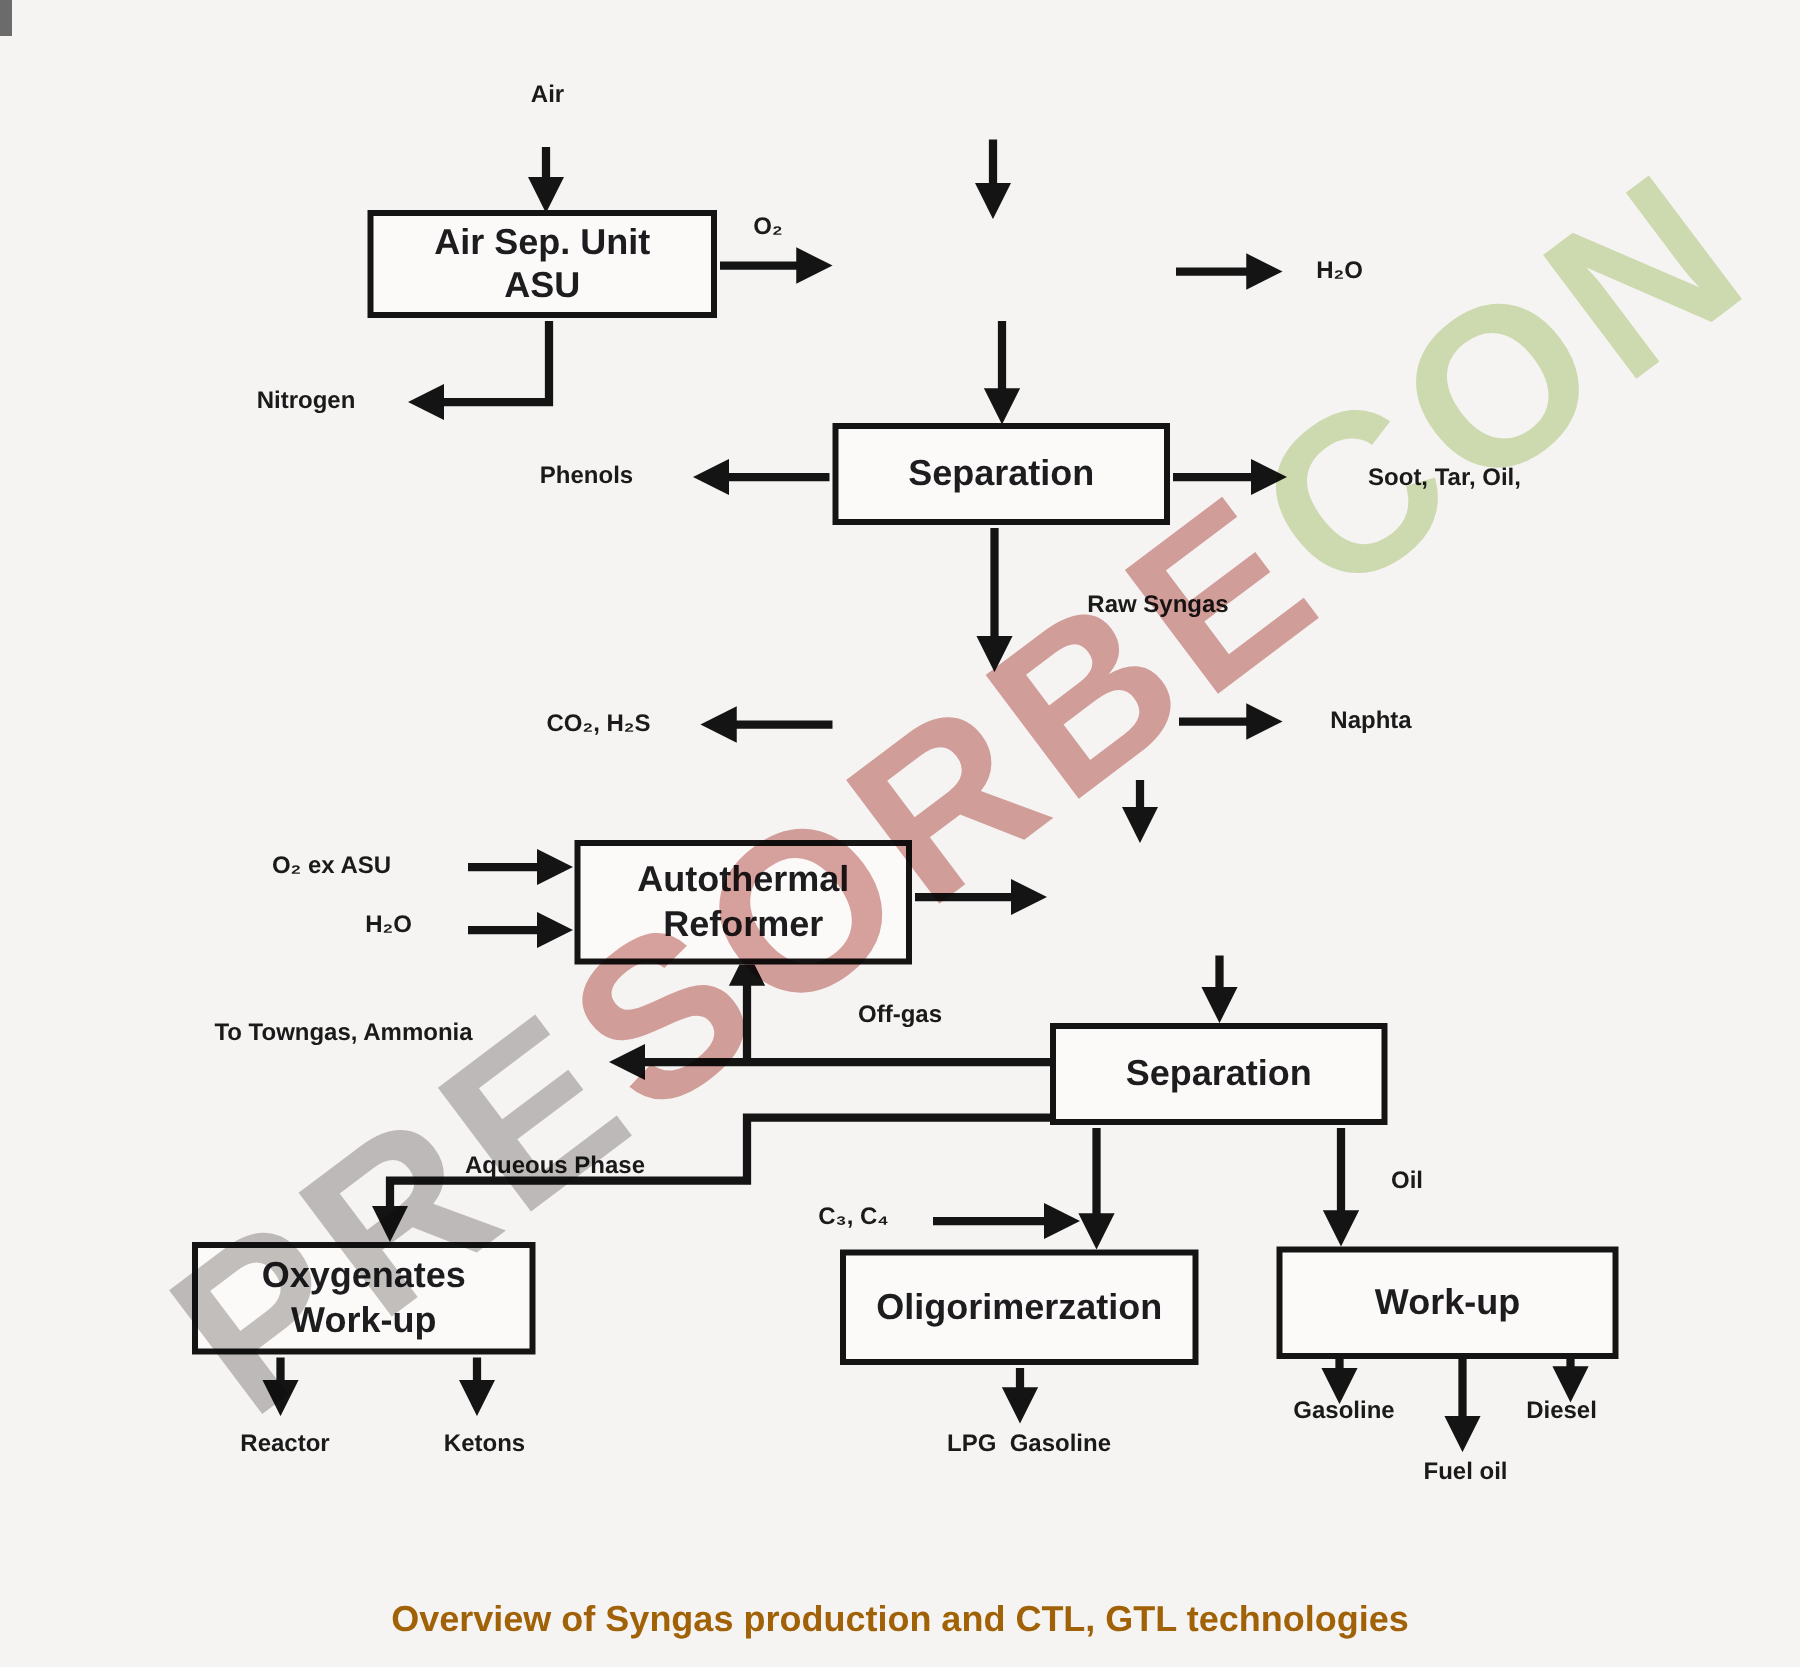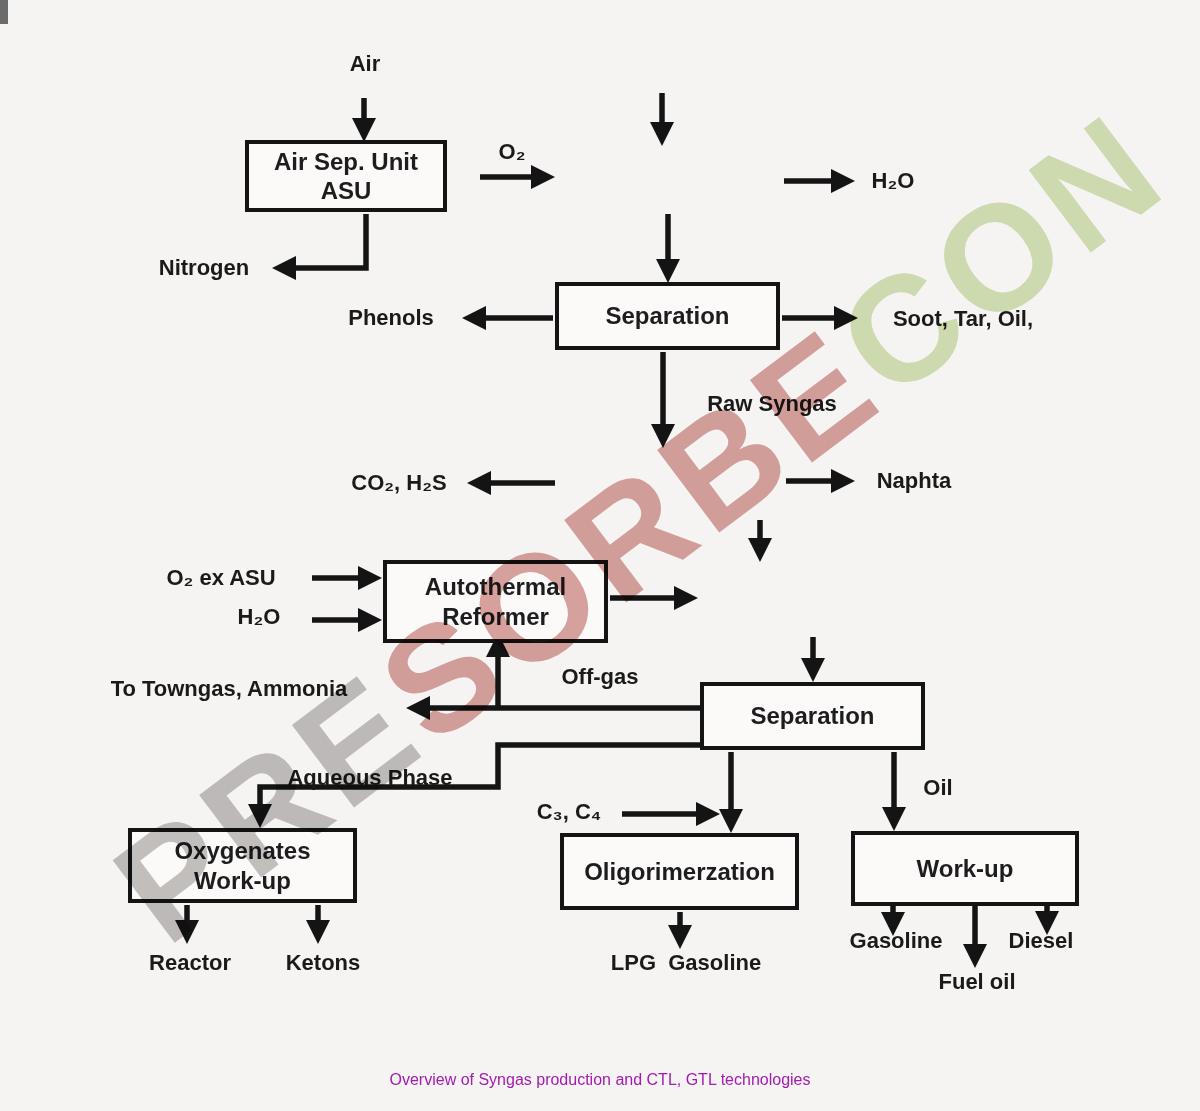--- a/index.html
+++ b/index.html
@@ -17,26 +17,26 @@
     border:4px solid #141414;
     box-sizing:border-box;
     display:flex;align-items:center;justify-content:center;
     text-align:center;white-space:pre-line;
     font-weight:700;font-size:24px;line-height:1.22;
     color:#1d1d1f;
   }
   .lbl{
     position:absolute;z-index:3;
     transform:translate(-50%,-50%);
-    white-space:pre;font-weight:700;font-size:22px;color:#1a1a1a;
+    white-space:pre;font-weight:700;font-size:16px;color:#1a1a1a;
   }
   .caption{
     position:absolute;z-index:3;
     transform:translate(-50%,-50%);
-    white-space:pre;font-weight:400;font-size:16px;color:#a21caf;
+    white-space:pre;font-weight:700;font-size:24px;color:#a16207;
   }
   .watermark{
     position:absolute;z-index:4;left:640px;top:527px;
     transform:translate(-50%,-50%) rotate(-37deg);
     font-size:150px;font-weight:700;letter-spacing:8px;white-space:pre;
     mix-blend-mode:multiply;opacity:.8;pointer-events:none;
     line-height:1;
   }
   .artifact{position:absolute;left:0;top:0;width:8px;height:24px;background:#6b6b6b;z-index:0;}
 </style>
@@ -76,21 +76,21 @@
     <path class="conn" marker-end="url(#ah)" d="M731 752 L731 827"></path>
     <path class="conn" marker-end="url(#ah)" d="M894 752 L894 825"></path>
     <path class="conn" marker-end="url(#ah)" d="M187 905 L187 938"></path>
     <path class="conn" marker-end="url(#ah)" d="M318 905 L318 938"></path>
     <path class="conn" marker-end="url(#ah)" d="M680 912 L680 943"></path>
     <path class="conn" marker-end="url(#ah)" d="M893 905 L893 930"></path>
     <path class="conn" marker-end="url(#ah)" d="M975 905 L975 962"></path>
     <path class="conn" marker-end="url(#ah)" d="M1047 905 L1047 929"></path>
   </svg>
 
-  <div class="node" style="left:245px;top:140px;width:202px;height:72px">Air Sep. Unit
+  <div class="node" style="left:245px;top:140px;width:233px;height:72px">Air Sep. Unit
 ASU</div>
   <div class="node" style="left:555px;top:282px;width:225px;height:68px">Separation</div>
   <div class="node" style="left:383px;top:560px;width:225px;height:83px">Autothermal
 Reformer</div>
   <div class="node" style="left:700px;top:682px;width:225px;height:68px">Separation</div>
   <div class="node" style="left:128px;top:828px;width:229px;height:75px">Oxygenates
 Work-up</div>
   <div class="node" style="left:560px;top:833px;width:239px;height:77px">Oligorimerzation</div>
   <div class="node" style="left:851px;top:831px;width:228px;height:75px">Work-up</div>
 

